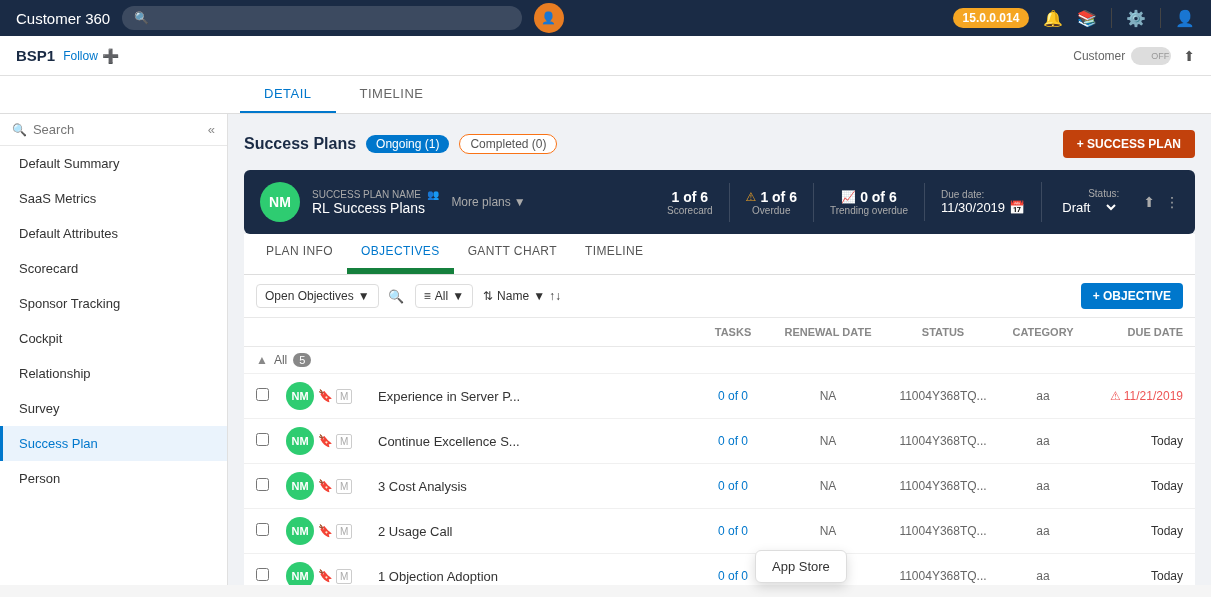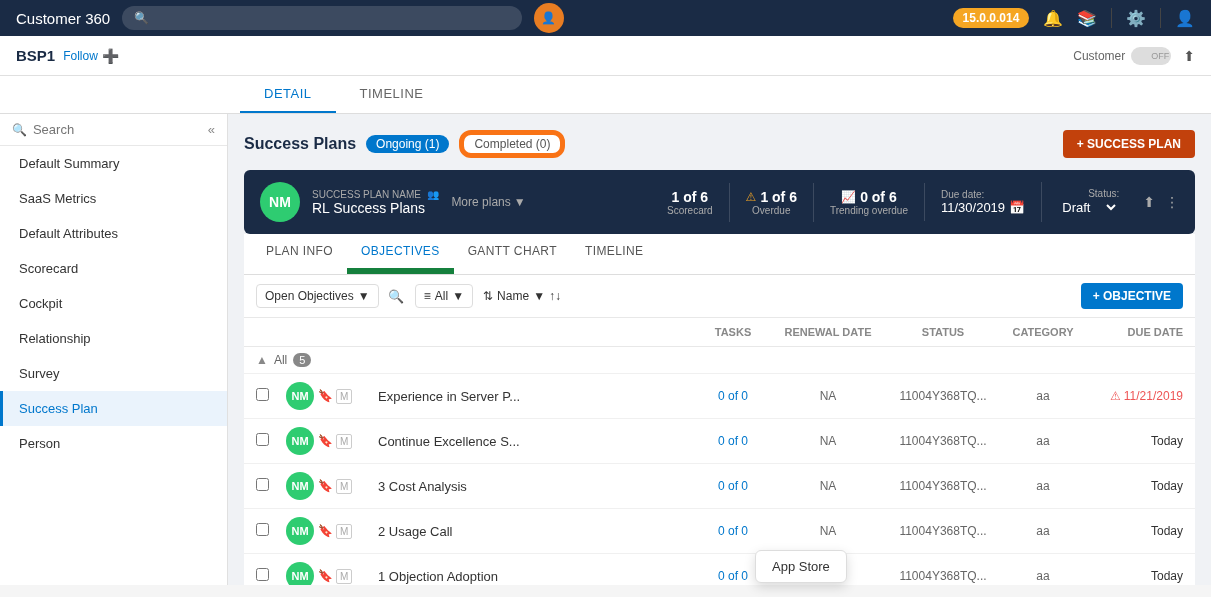--- a/index.html
+++ b/index.html
@@ -78,21 +78,21 @@
 
     
     .sp-header {
       display: flex; align-items: center; margin-bottom: 12px; gap: 10px;
     }
     .sp-title { font-size: 16px; font-weight: 600; color: #1a2b45; }
     .badge-ongoing {
       background: #0077cc; color: #fff; border-radius: 12px; padding: 2px 10px; font-size: 12px; cursor: pointer;
     }
     .badge-completed {
-      background: #fff; color: #555; border: 5px solid #f97316; border-radius: 12px; padding: 2px 10px; font-size: 12px; cursor: pointer;
+      background: #fff; color: #555; border: 1px solid #f97316; border-radius: 12px; padding: 2px 10px; font-size: 12px; cursor: pointer;
     }
     .add-sp-btn {
       margin-left: auto; background: #c2410c; color: #fff; border: none; border-radius: 4px;
       padding: 7px 14px; font-size: 12px; font-weight: 600; cursor: pointer; display: flex; align-items: center; gap: 4px;
     }
 
     
     .plan-card { background: #1a2b45; border-radius: 6px; padding: 12px 16px; margin-bottom: 0; }
     .plan-card-top { display: flex; align-items: center; gap: 12px; }
     .plan-avatar {
@@ -254,20 +254,21 @@
   <div class="sidebar">
     <div class="sidebar-search">
       <span class="sidebar-search-icon">🔍</span>
       <input type="text" style="border: none; outline: none; font-size: 13px; width: 100%;" placeholder="Search">
       <span class="sidebar-collapse">«</span>
     </div>
     <div class="sidebar-item">Default Summary</div>
     <div class="sidebar-item">SaaS Metrics</div>
     <div class="sidebar-item">Default Attributes</div>
     <div class="sidebar-item">Scorecard</div>
+    <div class="sidebar-item">Sponsor Tracking</div>
     <div class="sidebar-item">Cockpit</div>
     <div class="sidebar-item">Relationship</div>
     <div class="sidebar-item">Survey</div>
     <div class="sidebar-item active">Success Plan</div>
     <div class="sidebar-item">Person</div>
   </div>
 
   <div class="main-content">
 
     <div class="sp-header">

